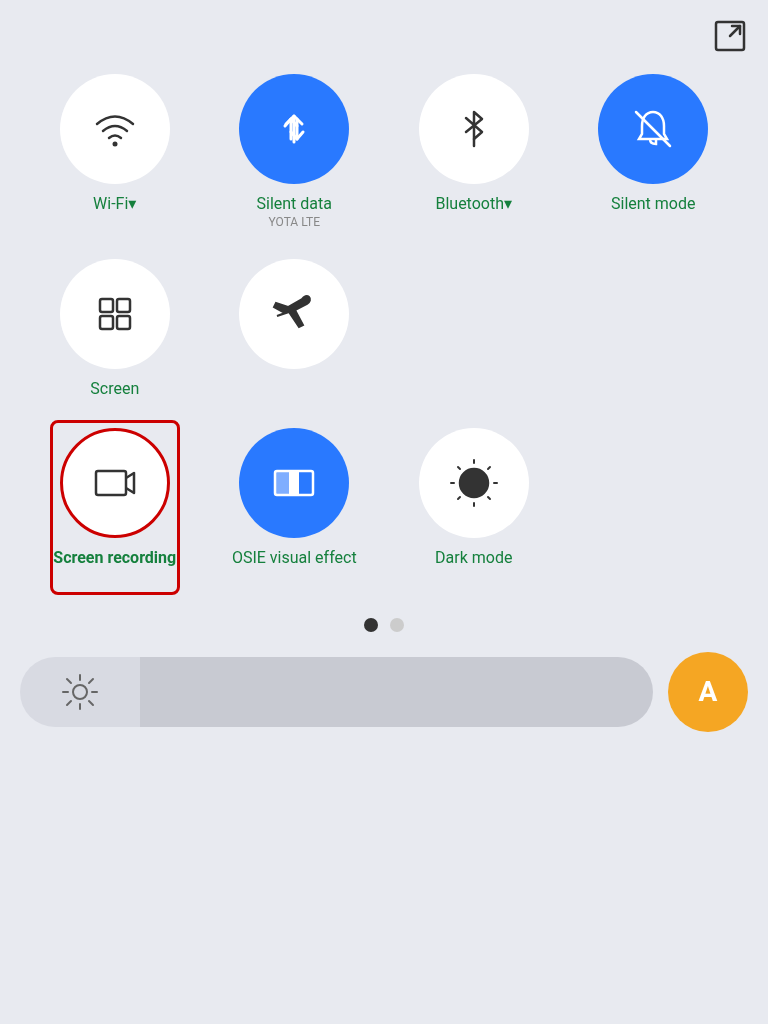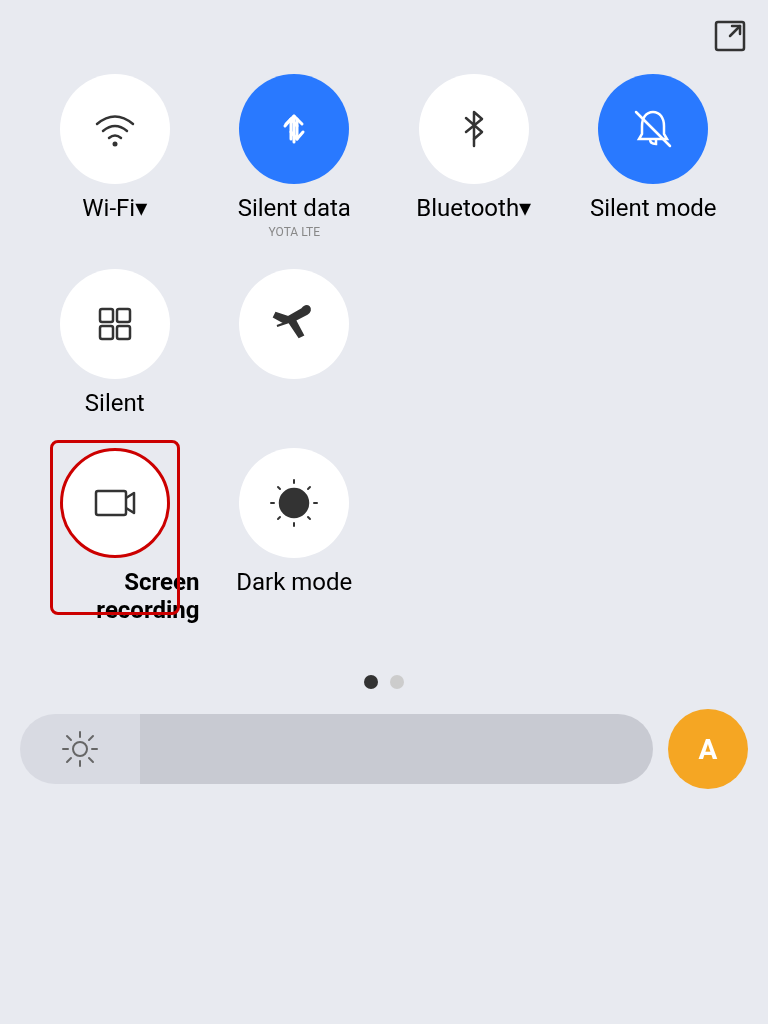--- a/index.html
+++ b/index.html
@@ -61,22 +61,22 @@
       width: 50px;
       height: 50px;
     }
 
     .qs-circle.active svg {
       stroke: #ffffff;
       fill: none;
     }
 
     .qs-label {
-      font-size: 24px;
-      color: #000000;
+      font-size: 16px;
+      color: #15803d;
       text-align: right;
       line-height: 1.2;
     }
 
     .qs-sublabel {
       font-size: 12px;
       color: #888;
       text-align: center;
       margin-top: 2px;
     }
@@ -239,21 +239,21 @@
 
     <div class="qs-item">
       <div class="qs-circle">
         <svg viewBox="0 0 50 50" fill="none" xmlns="http://www.w3.org/2000/svg">
           <rect x="10" y="10" width="13" height="13" rx="2" stroke="#333" stroke-width="2.5" fill="none"></rect>
           <rect x="27" y="10" width="13" height="13" rx="2" stroke="#333" stroke-width="2.5" fill="none"></rect>
           <rect x="10" y="27" width="13" height="13" rx="2" stroke="#333" stroke-width="2.5" fill="none"></rect>
           <rect x="27" y="27" width="13" height="13" rx="2" stroke="#333" stroke-width="2.5" fill="none"></rect>
         </svg>
       </div>
-      <span class="qs-label">Silent</span>
+      <span class="qs-label">Screen</span>
     </div>
 
     <div class="qs-item">
       <div class="qs-circle">
         <svg viewBox="0 0 50 50" fill="none" xmlns="http://www.w3.org/2000/svg">
           <path d="M8 27 L20 23 L30 38 L34 36 L26 21 L38 15 C41 13 42 10 40 8 C38 6 35 7 33 10 L19 18 L7 14 L5 18 L16 24 L8 27Z" stroke="#333" stroke-width="2" fill="#333"></path>
         </svg>
       </div>
     </div>
 
@@ -267,20 +267,30 @@
       <div class="screen-recording-highlight"></div>
       <div class="qs-circle">
         <svg viewBox="0 0 50 50" fill="none" xmlns="http://www.w3.org/2000/svg">
           <rect x="6" y="13" width="30" height="24" rx="2" stroke="#333" stroke-width="2.5" fill="none"></rect>
           <polyline points="36,20 44,15 44,35 36,30" stroke="#333" stroke-width="2.5" fill="none" stroke-linejoin="round"></polyline>
         </svg>
       </div>
       <span class="qs-label">Screen recording</span>
     </div>
 
+    <div class="qs-item">
+      <div class="qs-circle active">
+        <svg viewBox="0 0 50 50" fill="none" xmlns="http://www.w3.org/2000/svg">
+          <rect x="6" y="13" width="38" height="24" rx="2" stroke="white" stroke-width="2.5" fill="none"></rect>
+          <rect x="20" y="13" width="10" height="24" rx="1" stroke="white" stroke-width="0" fill="white"></rect>
+          <rect x="6" y="13" width="14" height="24" rx="2" fill="white" opacity="0.4"></rect>
+        </svg>
+      </div>
+      <span class="qs-label">OSIE visual effect</span>
+    </div>
 
     <div class="qs-item">
       <div class="qs-circle">
         <svg viewBox="0 0 50 50" fill="none" xmlns="http://www.w3.org/2000/svg">
           <circle cx="25" cy="25" r="14" stroke="#333" stroke-width="2.5" fill="none"></circle>
           <path d="M25 11 L25 39" stroke="#333" stroke-width="0"></path>
           <path d="M11 25 A14 14 0 0 1 25 11 A14 14 0 0 1 25 39 A14 14 0 0 1 11 25Z" fill="#333"></path>
 
           <line x1="25" y1="5" x2="25" y2="2" stroke="#333" stroke-width="2" stroke-linecap="round"></line>
           <line x1="25" y1="48" x2="25" y2="45" stroke="#333" stroke-width="2" stroke-linecap="round"></line>

